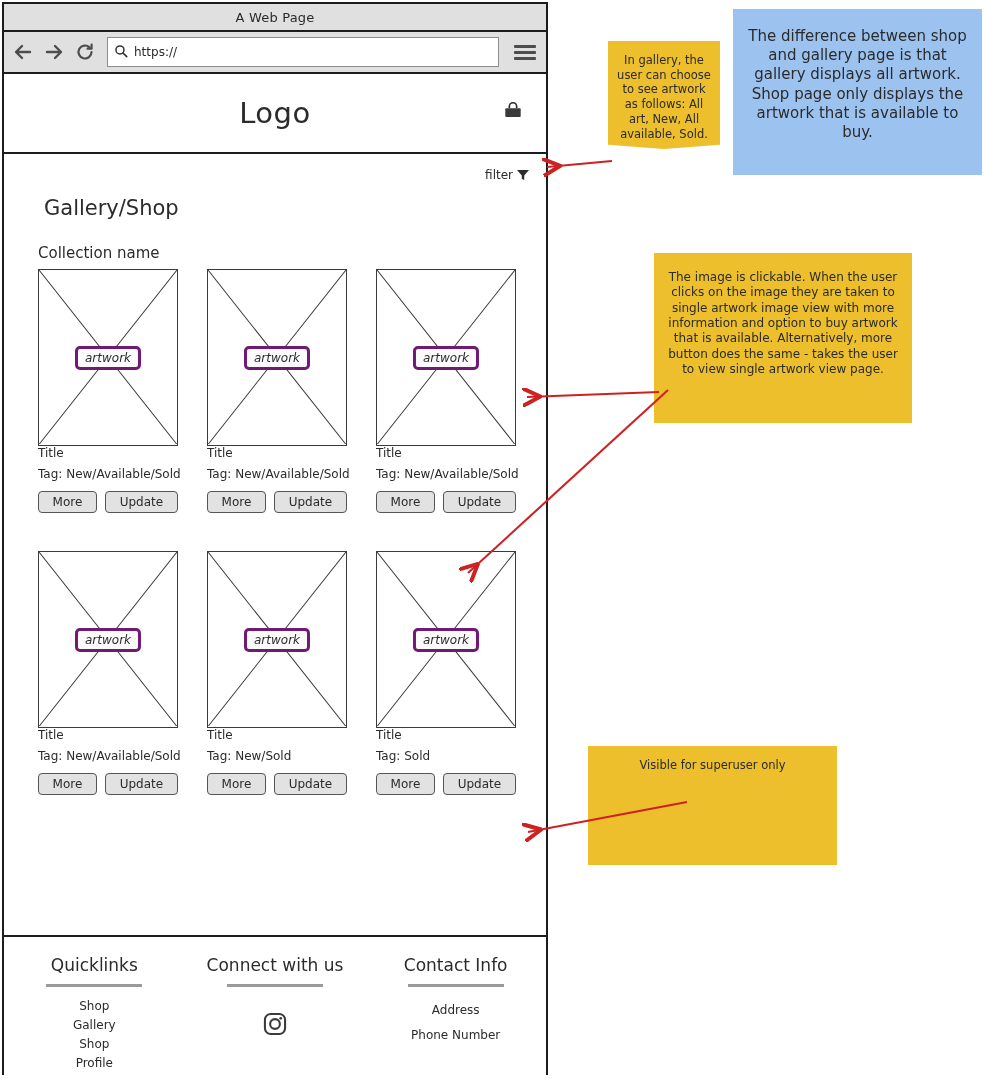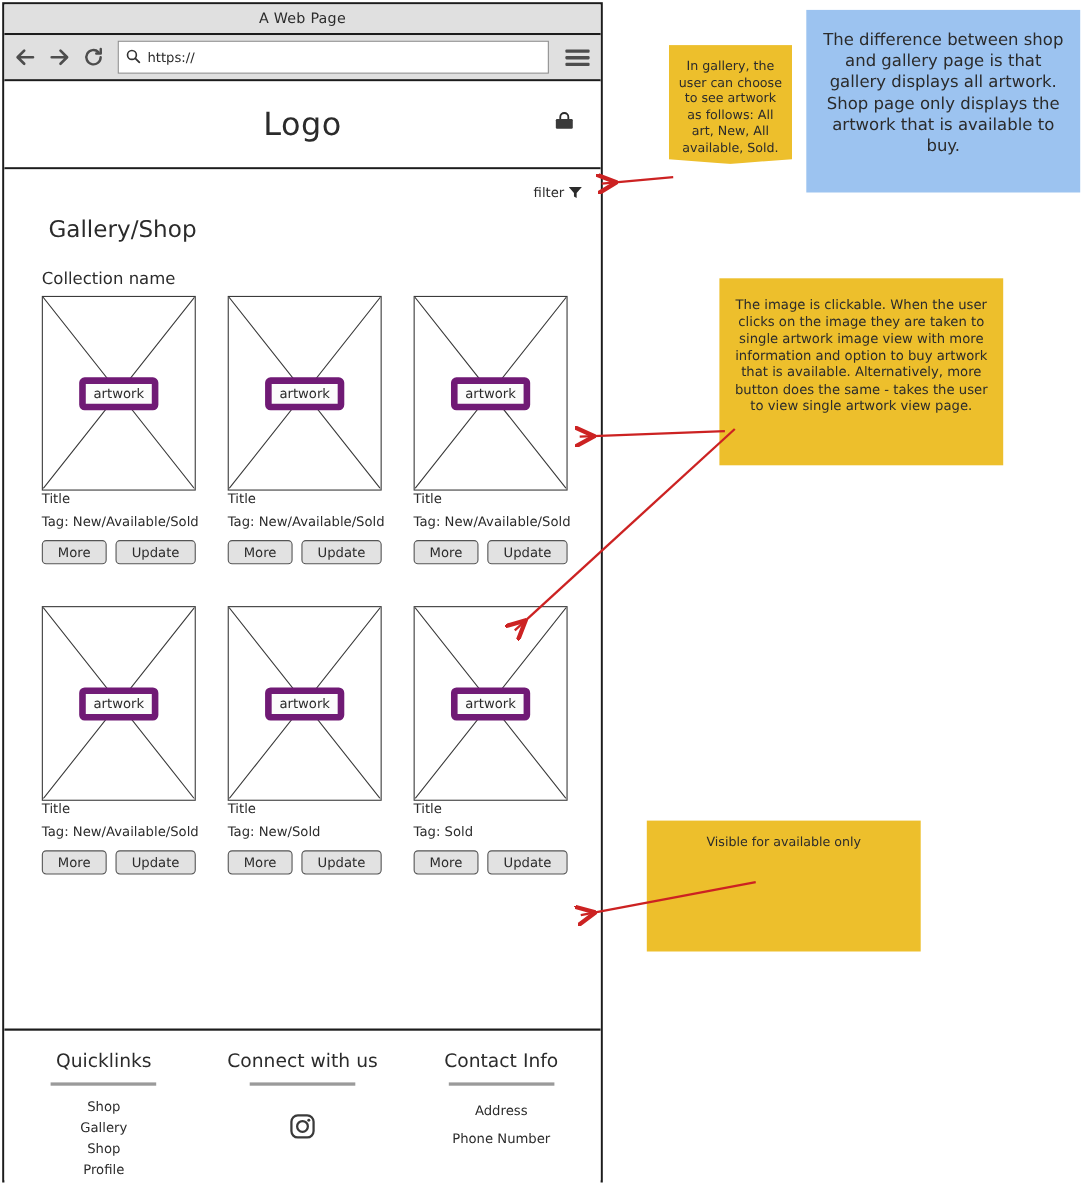--- a/index.html
+++ b/index.html
@@ -122,25 +122,26 @@
     width: 140px; height: 177px;
     border: 1px solid #3b3b3b;
     background: #fff;
   }
   .thumb svg { position: absolute; inset: 0; display: block; }
   .thumb-label {
     position: absolute;
     left: 50%; top: 50%;
     transform: translate(-50%, -50%);
     background: #fbfbfb;
-    border: 6px solid #701a75;
+    border: 3px solid #701a75;
     border-radius: 5px;
     font-size: 12px; color: #2b2b2b;
     padding: 2px 7px;
     white-space: nowrap;
+    font-style: italic;
   }
   .card-title { font-size: 12px; color: #2b2b2b; }
   .card-tag { margin-top: 7px; font-size: 12px; color: #2b2b2b; white-space: nowrap; }
   .card-btns { margin-top: 10px; display: flex; gap: 8px; }
   .btn {
     background: #e2e2e2;
     border: 1px solid #555;
     border-radius: 4px;
     font-family: inherit;
     font-size: 12px;
@@ -413,21 +414,21 @@
         <div class="flink" style="margin-top:14px">Address</div>
         <div class="flink" style="margin-top:6px">Phone Number</div>
       </div>
 
     </div>
   </div>
 
   <div class="note" id="note-filter">In gallery, the user can choose to see artwork as follows: All art, New, All available, Sold.</div>
   <div class="note" id="note-difference">The difference between shop and gallery page is that gallery displays all artwork. Shop page only displays the artwork that is available to buy.</div>
   <div class="note" id="note-clickable">The image is clickable. When the user clicks on the image they are taken to single artwork image view with more information and option to buy artwork that is available.  Alternatively, more button does the same - takes the user to view single artwork view page.</div>
-  <div class="note" id="note-superuser">Visible for available only</div>
+  <div class="note" id="note-superuser">Visible for superuser only</div>
 
   <svg id="arrows" viewBox="0 0 985 1079">
     <defs>
       <marker id="arrowhead" markerWidth="9" markerHeight="9" refX="7" refY="4.5" orient="auto">
         <path d="M8.5,0.6 L0.6,4.5 L8.5,8.4" fill="none" stroke="#cc2222" stroke-width="1.9" stroke-linecap="round" stroke-linejoin="round"></path>
       </marker>
     </defs>
 
     <line x1="612" y1="161" x2="547" y2="167" stroke="#cc2222" stroke-width="2.1" marker-end="url(#arrowhead)"></line>
 

